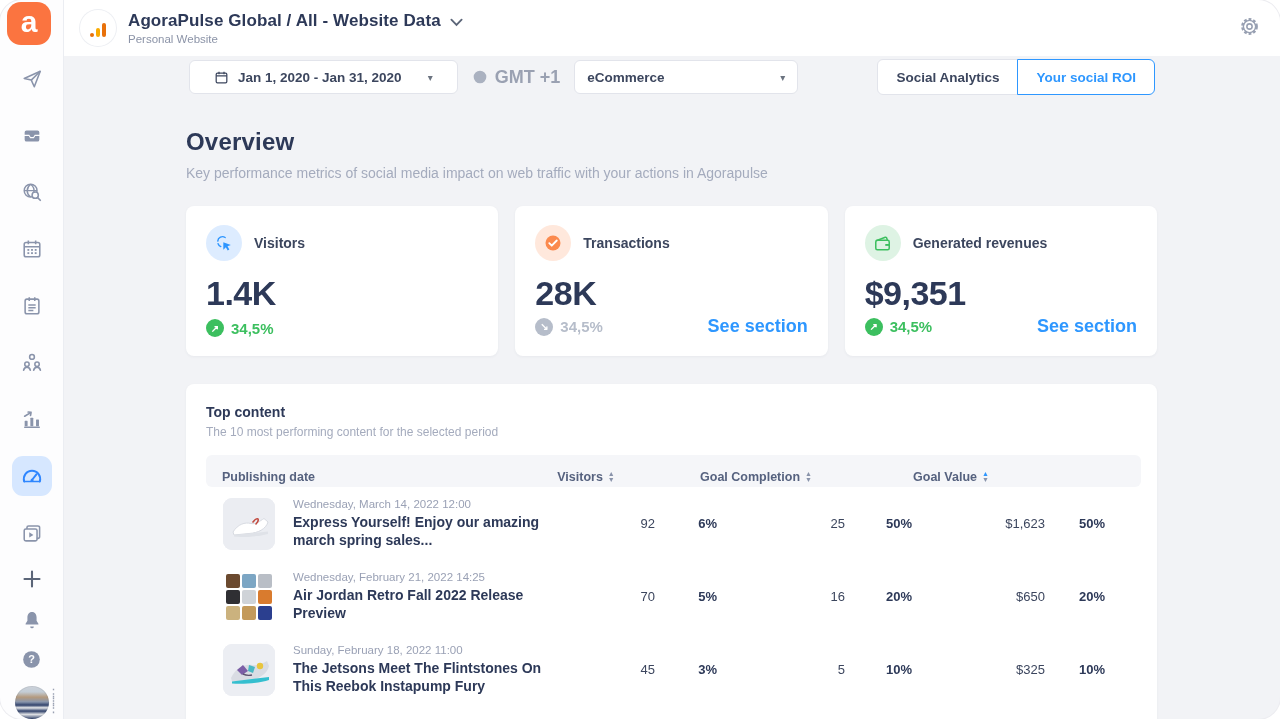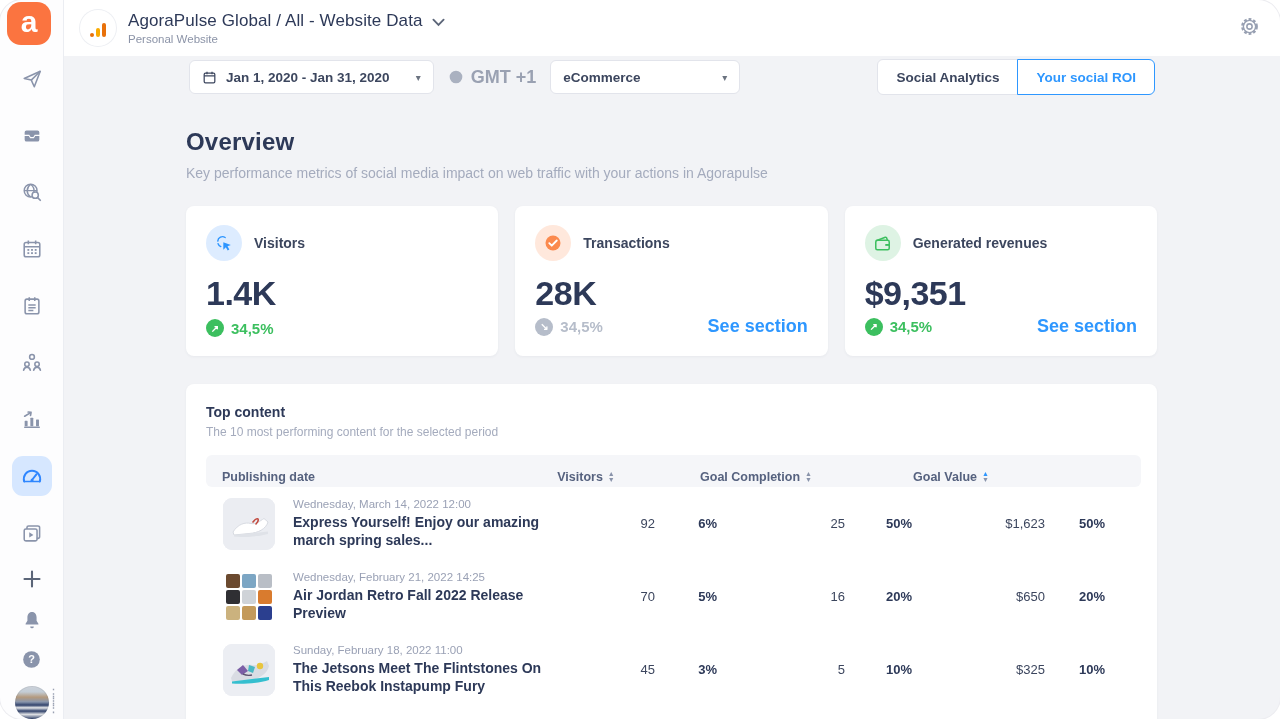--- a/index.html
+++ b/index.html
@@ -17,33 +17,33 @@
   
   .main{flex:1;display:flex;flex-direction:column;min-width:0;}
   .topbar{height:56px;background:#fff;display:flex;align-items:center;padding:0 20px 0 16px;flex-shrink:0;}
   .ga-badge{width:36px;height:36px;border-radius:50%;background:#fff;box-shadow:0 0 0 1px #edeff3;display:flex;align-items:flex-end;justify-content:center;gap:2px;padding-bottom:9px;box-sizing:border-box;margin-right:12px;}
   .ga-badge i{display:block;border-radius:2px;}
   .ga-b1{width:4px;height:4px;background:#e8710a;}
   .ga-b2{width:4px;height:9px;background:#f9ab00;}
   .ga-b3{width:4px;height:14px;background:#e8710a;}
   .title-wrap{display:flex;flex-direction:column;}
   .title-line{display:flex;align-items:center;gap:9px;}
-  .page-title{font-size:17px;font-weight:400;color:#2d3958;letter-spacing:.1px;}
+  .page-title{font-size:17px;font-weight:700;color:#2d3958;letter-spacing:.1px;}
   .chev{color:#5b6578;margin-top:2px;}
   .subtitle{font-size:11.5px;color:#8b93a7;margin-top:2px;}
   .topbar-spacer{flex:1;}
   .gear{color:#98a0b2;cursor:pointer;}
   
   .toolbar{height:42px;display:flex;align-items:center;padding-left:125px;padding-right:125px;flex-shrink:0;}
-  .picker{height:34px;background:#fff;border:1px solid #e2e4eb;border-radius:6px;display:flex;align-items:center;padding:0 12px;box-sizing:border-box;cursor:pointer;}
+  .picker{height:34px;background:#fff;border:1px solid #e2e4eb;border-radius:6px;display:flex;align-items:center;padding:0 24px;box-sizing:border-box;cursor:pointer;}
   .picker .cal-ic{margin-right:9px;display:flex;}
   .picker-label{font-size:13.5px;font-weight:600;color:#3c465e;}
   .caret{font-size:10px;color:#6b7380;margin-left:26px;}
   .tz{display:flex;align-items:center;gap:7px;margin-left:14px;color:#9aa1b2;font-size:18px;font-weight:700;}
-  .select{height:34px;width:190px;background:#fff;border:1px solid #e2e4eb;border-radius:6px;display:flex;align-items:center;justify-content:space-between;padding:0 12px;box-sizing:border-box;margin-left:14px;cursor:pointer;}
+  .select{height:34px;width:224px;background:#fff;border:1px solid #e2e4eb;border-radius:6px;display:flex;align-items:center;justify-content:space-between;padding:0 12px;box-sizing:border-box;margin-left:14px;cursor:pointer;}
   .select-label{font-size:13.5px;font-weight:600;color:#3c465e;}
   .seg{display:flex;}
   .seg-btn{height:36px;display:flex;align-items:center;padding:0 18px;background:#fff;border:1px solid #e2e4eb;font-size:13.5px;font-weight:700;color:#3c465e;cursor:pointer;box-sizing:border-box;}
   .seg-btn.left{border-radius:6px 0 0 6px;}
   .seg-btn.right{border-radius:0 6px 6px 0;border:1px solid #2e97ff;color:#2e97ff;margin-left:-1px;position:relative;}
   
   .content{flex:1;overflow:hidden;padding:30px 123px 0 122px;}
   .ov-title{font-size:24px;font-weight:800;color:#2d3958;letter-spacing:.2px;}
   .ov-sub{font-size:14px;color:#a4abbd;margin-top:9px;}
   .cards{display:flex;gap:17px;margin-top:25px;}

